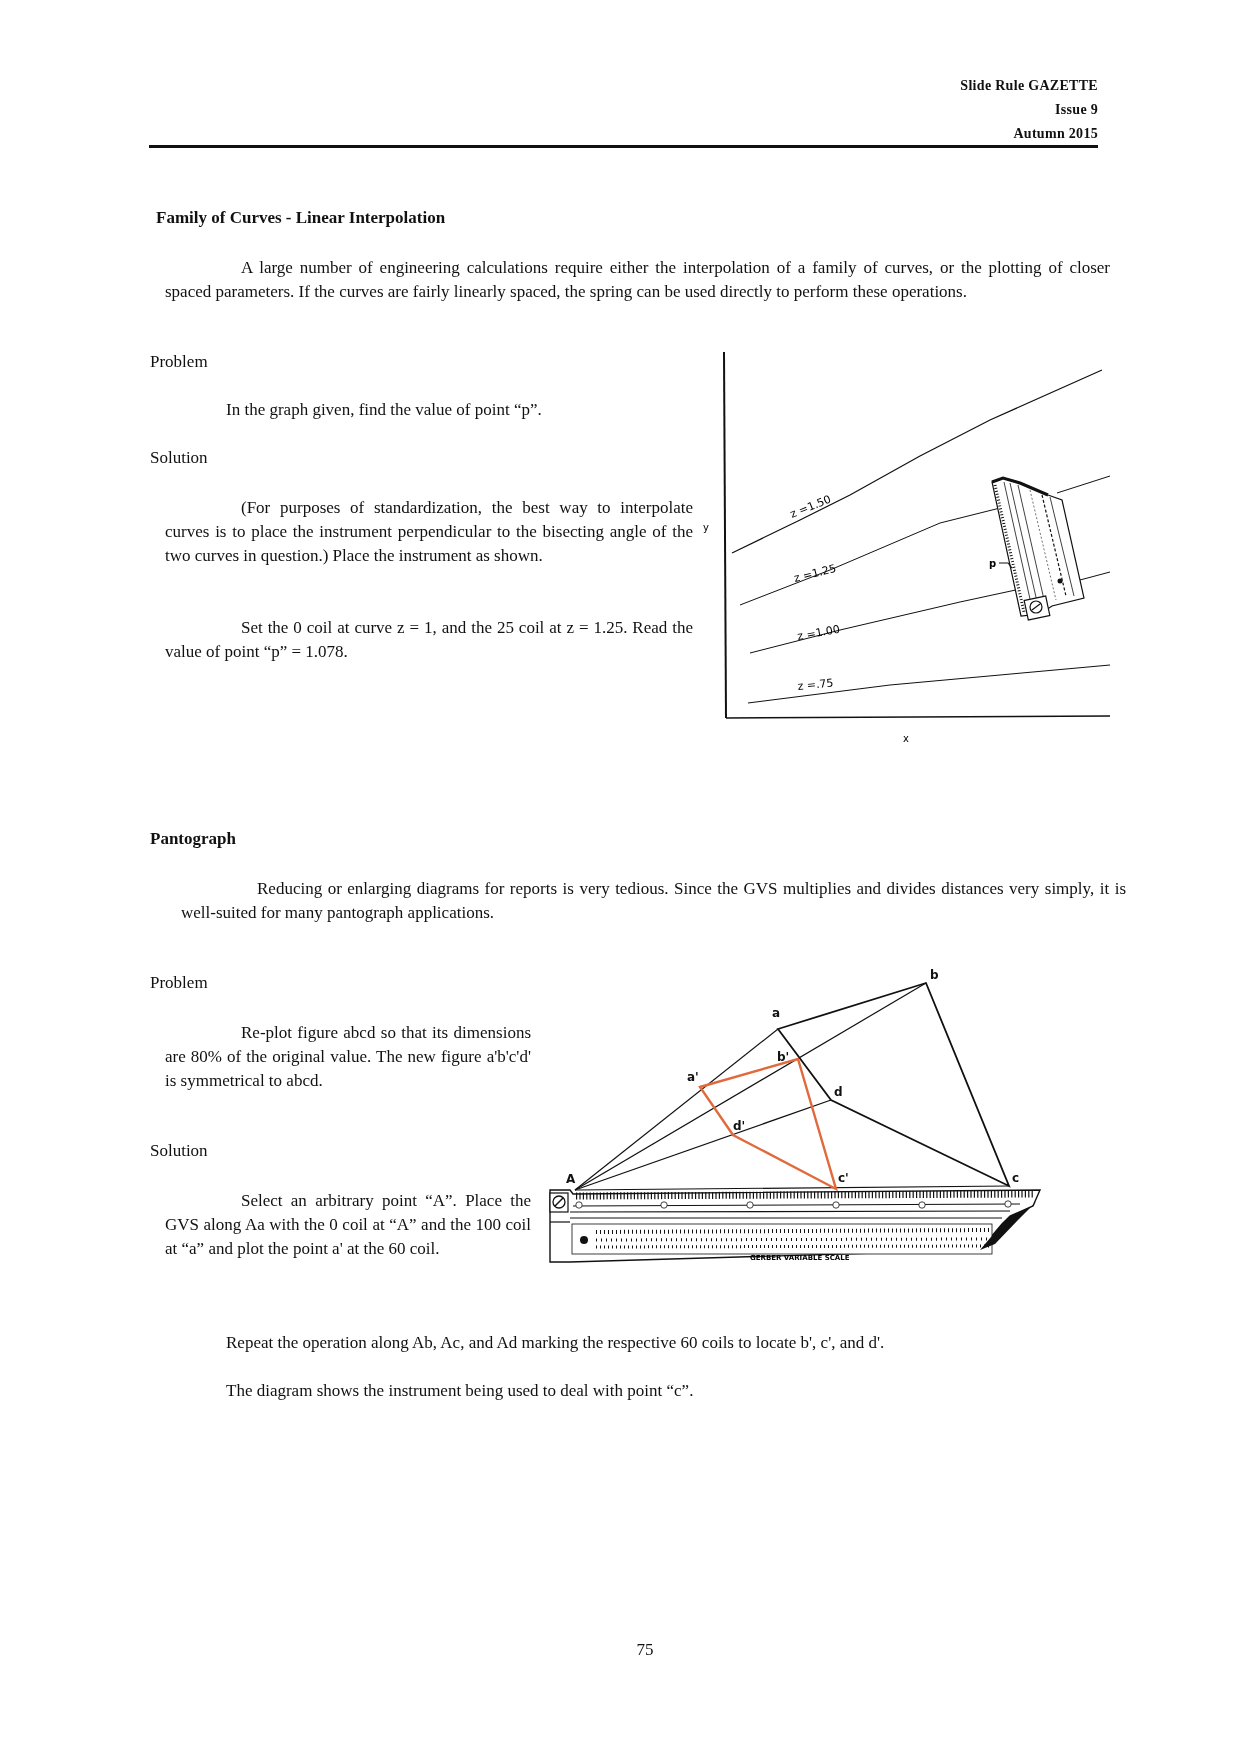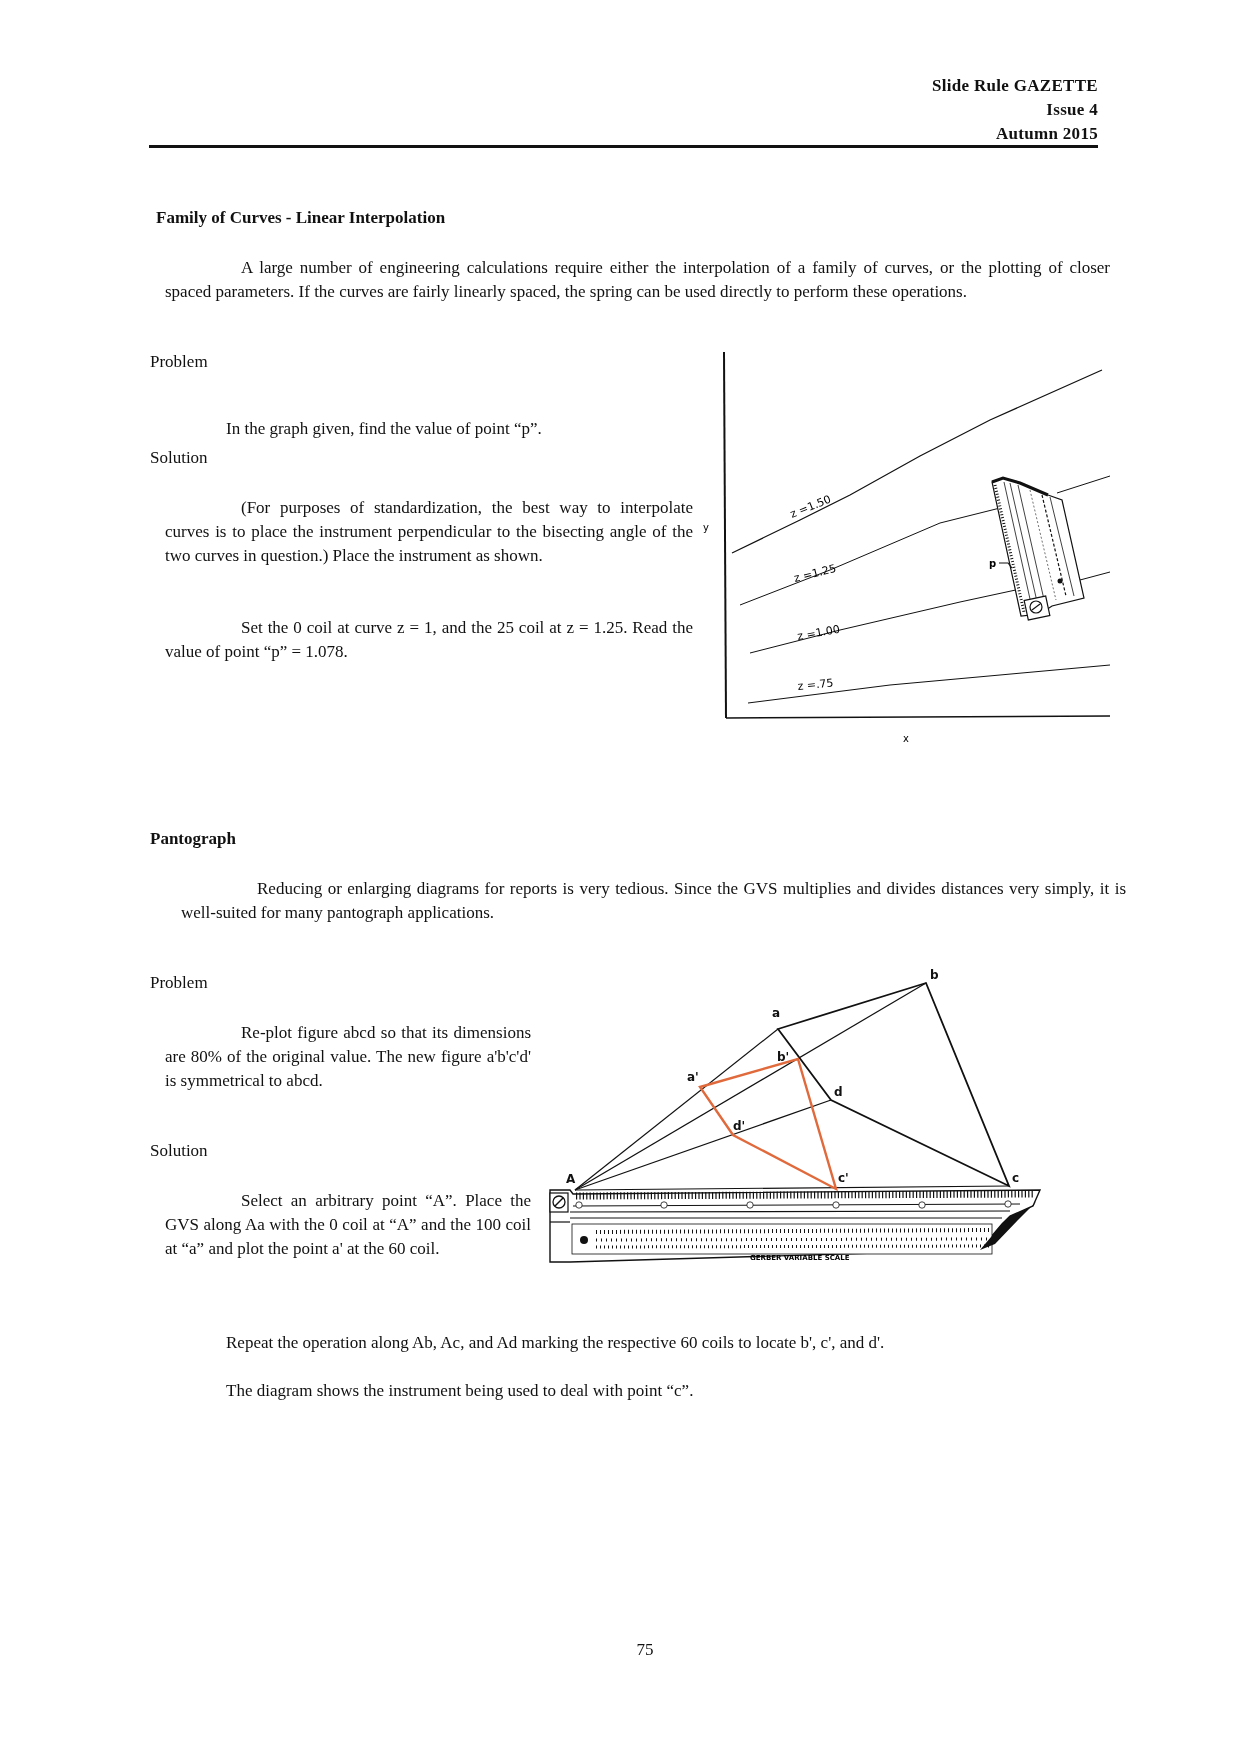--- a/index.html
+++ b/index.html
@@ -1,44 +1,44 @@
 <!DOCTYPE html>
 <html><head>
 <meta charset="utf-8">
 <style>
   html, body { margin: 0; padding: 0; background: #ffffff; }
   body { width: 1240px; height: 1754px; position: relative; overflow: hidden;
          font-family: "Liberation Serif", "DejaVu Serif", serif; color: #111; }
   .abs { position: absolute; }
   .header { right: 142px; top: 74px; text-align: right; font-weight: bold;
-            font-size: 17px; line-height: 24px; letter-spacing: 0.3px; }
+            font-size: 14px; line-height: 24px; letter-spacing: 0.3px; }
   .header-rule { left: 149px; top: 145px; width: 949px; height: 3px; background: #111; }
   .h { font-weight: bold; font-size: 17px; }
   .p { font-size: 17px; line-height: 24px; text-align: justify; margin-left: 15px; }
   .indent { text-indent: 76px; }
   .label { font-size: 17px; }
   .page-num { left: 0; width: 1290px; text-align: center; top: 1640px; font-size: 17px; }
   svg text { font-family: "DejaVu Sans", sans-serif; }
 </style>
 </head>
 <body>
 
 <div class="abs header">
   <div>Slide Rule GAZETTE</div>
-  <div>Issue 4</div>
+  <div>Issue 9</div>
   <div>Autumn 2015</div>
 </div>
 <div class="abs header-rule"></div>
 
 <div class="abs h" style="left:156px; top:208px;">Family of Curves - Linear Interpolation</div>
 
 <div class="abs p indent" style="left:150px; top:256px; width:945px;">A large number of engineering calculations require either the interpolation of a family of curves, or the plotting of closer spaced parameters.  If the curves are fairly linearly spaced, the spring can be used directly to perform these operations.</div>
 
 <div class="abs label" style="left:150px; top:352px;">Problem</div>
-<div class="abs label" style="left:226px; top:400px;margin-top:19px;">In the graph given, find the value of point “p”.</div>
+<div class="abs label" style="left:226px; top:400px;">In the graph given, find the value of point “p”.</div>
 
 <div class="abs label" style="left:150px; top:448px;">Solution</div>
 <div class="abs p indent" style="left:150px; top:496px; width:528px;">(For purposes of standardization, the best way to interpolate curves is to place the instrument perpendicular to the bisecting angle of the two curves in question.)  Place the instrument as shown.</div>
 <div class="abs p indent" style="left:150px; top:616px; width:528px;">Set the 0 coil at curve z = 1, and the 25 coil at z = 1.25.  Read the value of point “p” = 1.078.</div>
 
 <svg class="abs" style="left:690px; top:340px;" width="420" height="410" viewBox="0 0 420 410">
 
   <line x1="34" y1="12" x2="36" y2="378" stroke="#111" stroke-width="2"></line>
   <line x1="36" y1="378" x2="420" y2="376" stroke="#111" stroke-width="1.5"></line>
   <text x="13" y="191" font-size="10">y</text>

